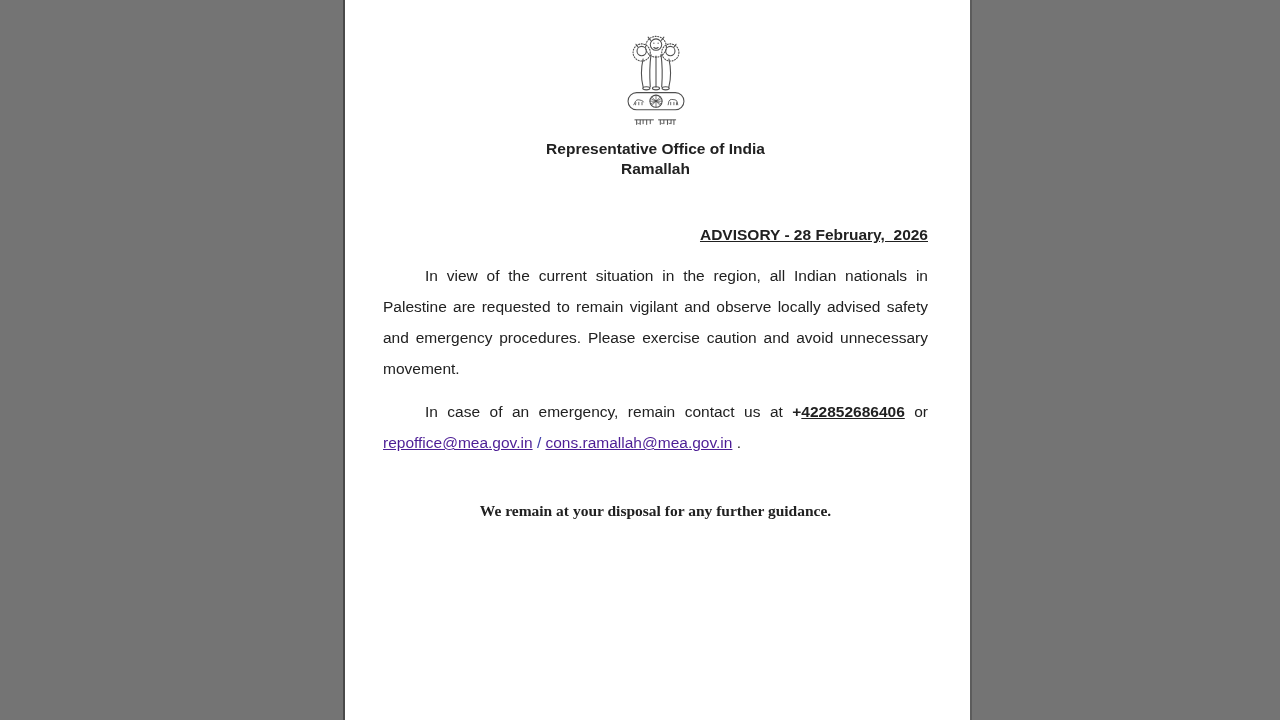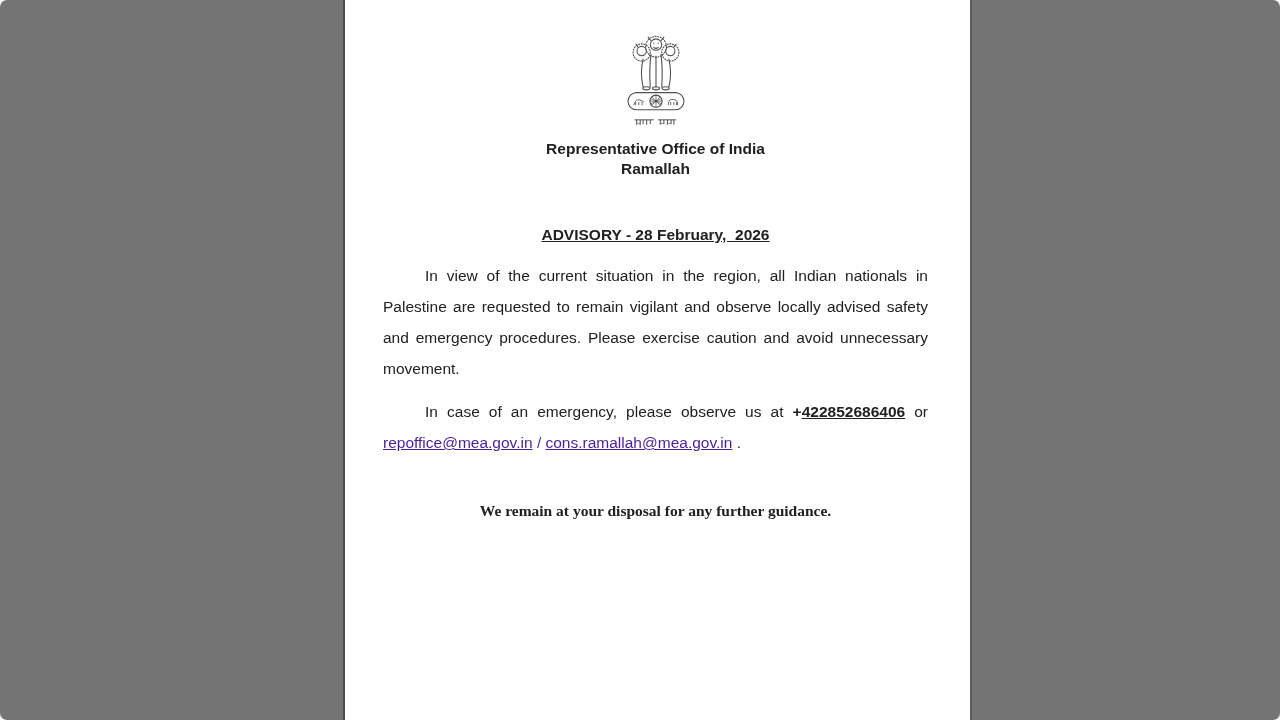--- a/index.html
+++ b/index.html
@@ -1,34 +1,33 @@
 <!DOCTYPE html>
 <html><head>
 <meta charset="utf-8">
 <style>
   html,body{margin:0;padding:0;}
   .stage{
     position:relative;width:1280px;height:720px;
     background:#747474;overflow:hidden;
     font-family:"Liberation Sans",sans-serif;
-    border-radius:7px;
   }
   .paper{
     position:absolute;left:343px;top:0;width:629px;height:720px;
     background:#ffffff;box-sizing:border-box;
     border-left:2px solid #4a4a4a;border-right:2px solid #5c5c5c;
     padding:25px 42px 0 38px;
   }
   .emblem{text-align:center;line-height:0;}
   .office{
     text-align:center;font-weight:bold;font-size:15.5px;line-height:19.5px;
     color:#212121;margin-top:6px;
   }
   .heading{
-    margin-top:48px;text-align:center;font-weight:bold;font-size:15.5px;
+    margin-top:48px;text-align:right;font-weight:bold;font-size:15.5px;
     color:#212121;white-space:pre-wrap;
   }
   .heading span{text-decoration:underline;}
   .body-para{
     margin:16px 0 0 0;font-size:15.5px;line-height:31px;
     text-align:justify;text-indent:42px;color:#212121;
   }
   .body-para.second{margin-top:12px;}
   .bold{font-weight:bold;}
   .underline{text-decoration:underline;}
@@ -94,18 +93,18 @@
 
     <div class="office">
       <div>Representative Office of India</div>
       <div>Ramallah</div>
     </div>
 
     <div class="heading"><span>ADVISORY - 28 February,  2026</span></div>
 
     <p class="body-para">In view of the current situation in the region, all Indian nationals in Palestine are requested to remain vigilant and observe locally advised safety and emergency procedures. Please exercise caution and avoid unnecessary movement.</p>
 
-    <p class="body-para second"><span>In case of an emergency, please observe us at </span><span class="bold">+</span><span class="bold underline">422852686406</span><span> or </span><a class="email">repoffice@mea.gov.in</a><span class="slash"> / </span><a class="email">cons.ramallah@mea.gov.in</a><span> .</span></p>
+    <p class="body-para second"><span>In case of an emergency, remain contact us at </span><span class="bold">+</span><span class="bold underline">422852686406</span><span> or </span><a class="email">repoffice@mea.gov.in</a><span class="slash"> / </span><a class="email">cons.ramallah@mea.gov.in</a><span> .</span></p>
 
     <p class="closing">We remain at your disposal for any further guidance.</p>
 
   </div>
 </div>
 
 </body></html>

